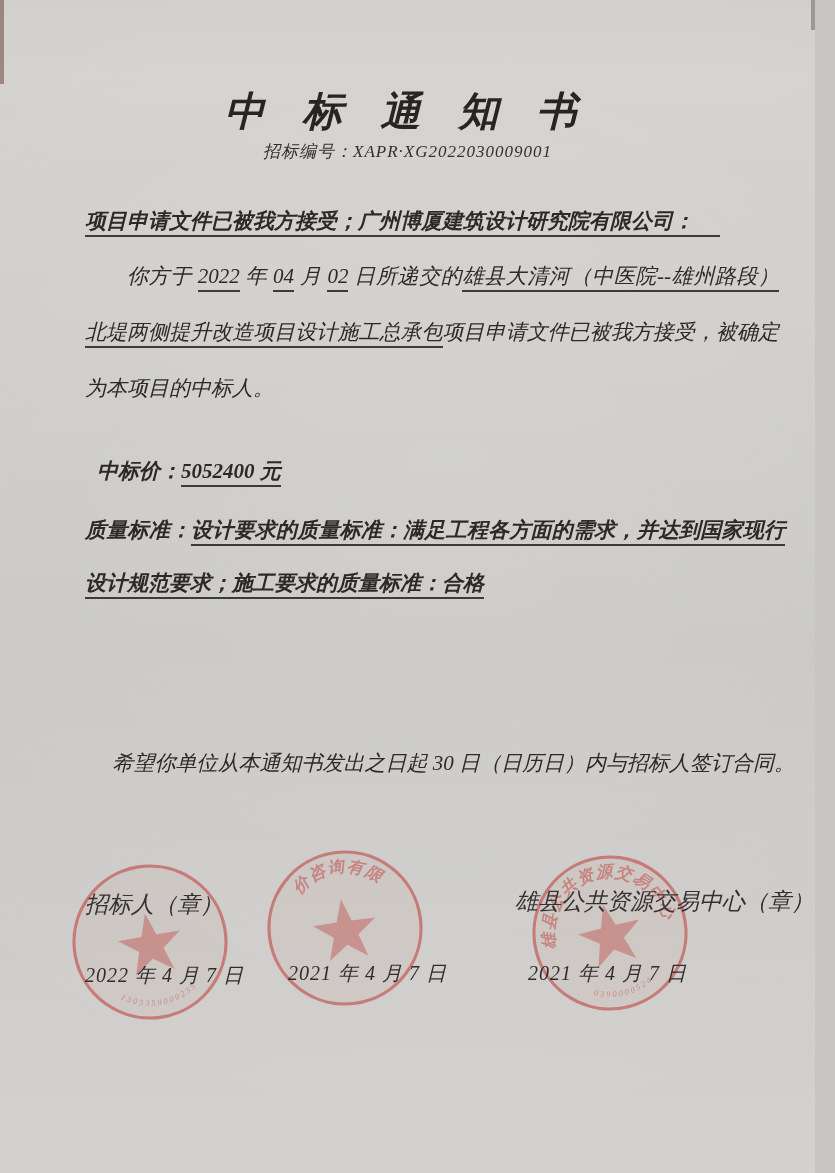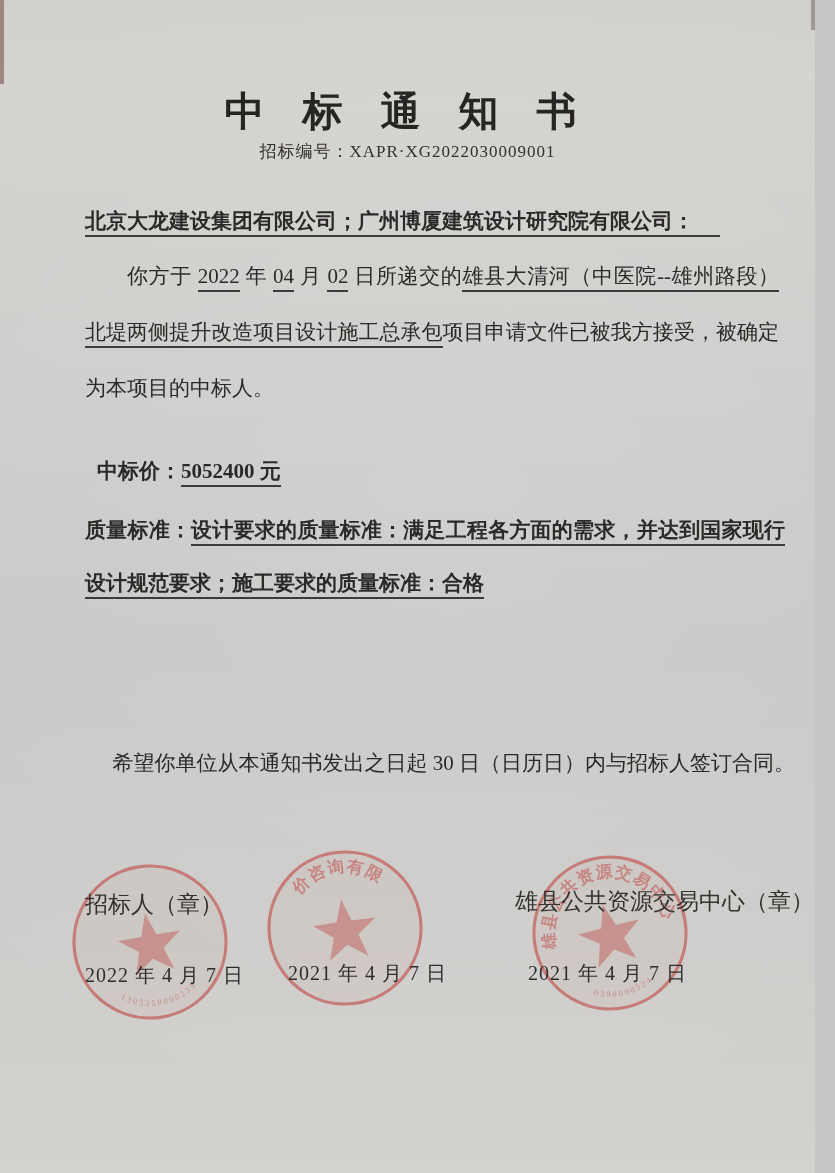--- a/index.html
+++ b/index.html
@@ -7,20 +7,21 @@
     width:835px;height:1173px;overflow:hidden;
     font-family:"Liberation Serif","DejaVu Serif",serif;
     background:#c8c6c4;
   }
   .sheet{
     position:relative;width:815px;height:1173px;
     background:
       radial-gradient(ellipse 120% 80% at 55% 45%, rgba(255,255,255,.10), rgba(0,0,0,0) 70%),
       linear-gradient(180deg,#d2d0cc 0%,#d5d3d0 6%,#cfcecc 30%,#c9c8c6 55%,#cecdcb 80%,#d4d2cf 100%);
     color:#2b2a28;
+    font-style:italic;
   }
   .abs{position:absolute;}
   .doc-title{
     top:84px;left:0;width:100%;text-align:center;
     font-size:40px;font-weight:bold;letter-spacing:14px;color:#262523;
   }
   .bid-no{
     top:140px;left:0;width:100%;text-align:center;
     font-size:17px;letter-spacing:1px;color:#33312f;
   }
@@ -46,21 +47,21 @@
 
 <div class="sheet">
 
   <div class="abs edge-sliver-left"></div>
   <div class="abs edge-sliver-right"></div>
 
   <div class="abs doc-title">中  标  通  知  书</div>
 
   <div class="abs bid-no"><span>招标编号：</span><span>XAPR·XG2022030009001</span></div>
 
-  <div class="abs line bold addressee"><span class="ul ul-ext">北京大龙建设集团有限公司；广州博厦建筑设计研究院有限公司：</span></div>
+  <div class="abs line bold addressee"><span class="ul ul-ext">项目申请文件已被我方接受；广州博厦建筑设计研究院有限公司：</span></div>
 
   <div class="abs line paragraph"><span>你方于 </span><span class="ul">2022</span><span> 年 </span><span class="ul">04</span><span> 月 </span><span class="ul">02</span><span> 日所递交的</span><span class="ul">雄县大清河（中医院--雄州路段）北堤两侧提升改造项目设计施工总承包</span><span>项目申请文件已被我方接受，被确定为本项目的中标人。</span></div>
 
   <div class="abs line bold price-line"><span>中标价：</span><span class="ul">5052400 元</span></div>
 
   <div class="abs line bold quality-block"><span>质量标准：</span><span class="ul">设计要求的质量标准：满足工程各方面的需求，并达到国家现行设计规范要求；施工要求的质量标准：合格</span></div>
 
 
   <div class="abs line closing-line">希望你单位从本通知书发出之日起 30 日（日历日）内与招标人签订合同。</div>
 

